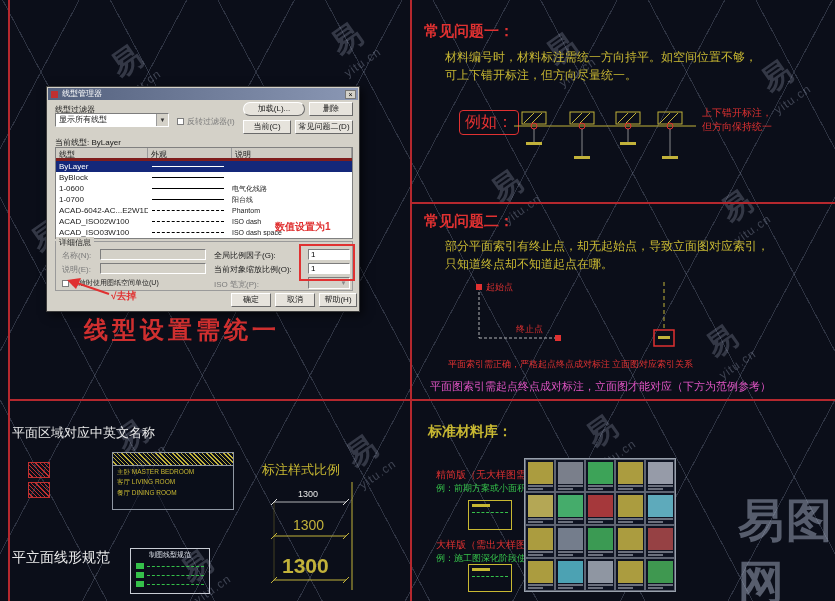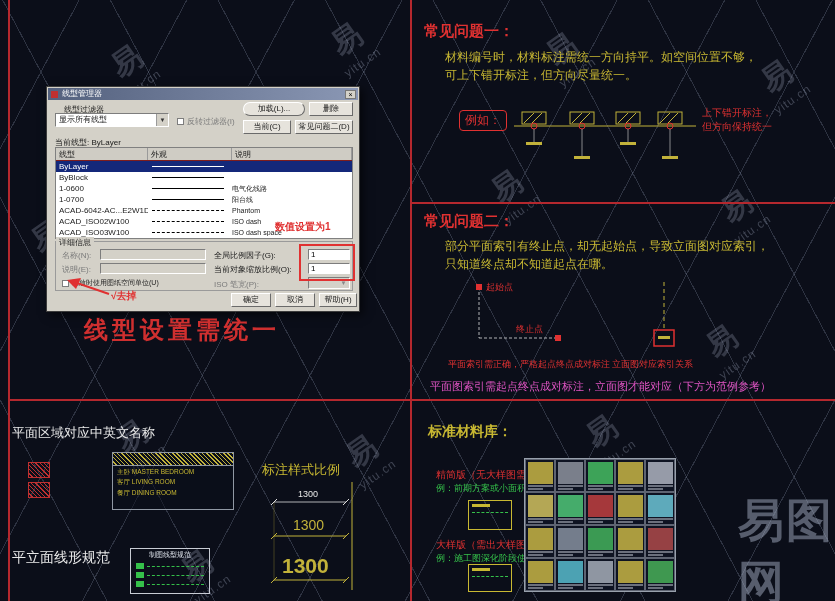--- a/index.html
+++ b/index.html
@@ -44,21 +44,21 @@
   .combo{position:absolute;background:#fff;border:1px solid;border-color:#7d7d7d #fff #fff #7d7d7d;
        height:14px;line-height:12px;padding-left:3px;white-space:nowrap;}
   .combo .arr{position:absolute;right:0;top:0;width:12px;height:12px;background:#d4d1c8;
        border-left:1px solid #9a9a9a;text-align:center;font-size:6px;line-height:12px;color:#333;}
   .chk{position:absolute;display:flex;align-items:center;gap:3px;white-space:nowrap;}
   .chk .box{width:7px;height:7px;background:#fff;border:1px solid #7d7d7d;}
   .btn{position:absolute;height:14px;line-height:12px;text-align:center;background:#e6e3dc;
        border:1px solid;border-color:#fff #6a6a6a #6a6a6a #fff;white-space:nowrap;overflow:hidden;}
   .lt-list{position:absolute;left:8px;top:60px;width:298px;height:92px;background:#fff;
        border:1px solid #808080;overflow:hidden;}
-  .lt-head{display:flex;height:13px;background:#cfccc4;border-bottom:1px solid #7f1d1d;}
+  .lt-head{display:flex;height:13px;background:#cfccc4;border-bottom:3px solid #7f1d1d;}
   .lt-head span{padding:1px 3px;border-right:1px solid #9a9a9a;}
   .c1{width:92px;}.c2{width:84px;}.c3{flex:1;}
   .lt-row{display:flex;height:11px;align-items:center;}
   .lt-row .lt-name{width:92px;padding-left:3px;white-space:nowrap;overflow:hidden;}
   .lt-row .lt-app{width:84px;display:flex;align-items:center;padding:0 4px;}
   .lt-row .lt-desc{flex:1;font-size:7px;white-space:nowrap;overflow:hidden;}
   .line{width:72px;border-top:1px solid #000;}
   .line.dashed{border-top-style:dashed;}
   .lt-row.sel{background:#14287a;color:#fff;}
   .lt-row.sel .line{border-color:#fff;}
@@ -80,21 +80,21 @@
   .ann-uncheck{position:absolute;left:64px;top:202px;color:var(--annotation_red,#e03131);
        font-size:10px;font-weight:bold;z-index:3;}
 
   .headline{position:absolute;left:84px;top:314px;z-index:2;font-size:24px;font-weight:bold;
        letter-spacing:4px;color:#cf2f2f;font-family:"DejaVu Serif","Liberation Serif",serif;}
 
   
   .q-title{font-size:15px;font-weight:bold;color:var(--annotation_red,#e03131);}
   .q-text{font-size:12px;color:var(--note_yellow,#c8b832);white-space:nowrap;}
   .ex-tag{border:1px solid var(--annotation_red,#e03131);border-radius:4px;padding:1px 5px;
-       color:var(--annotation_red,#e03131);font-size:12px;}
+       color:var(--annotation_red,#e03131);font-size:16px;}
   .ex-note{font-size:10px;color:var(--annotation_red,#e03131);line-height:14px;white-space:nowrap;}
   .cap-red{font-size:9px;color:var(--annotation_red,#e03131);white-space:nowrap;}
   .note-magenta{font-size:11px;color:var(--note_magenta,#e255c5);white-space:nowrap;}
 
   
   .wh-title{color:#e8e8e8;font-size:13px;white-space:nowrap;}
   .red-hatch{width:22px;height:16px;border:1px solid #c03030;
        background:repeating-linear-gradient(45deg,transparent 0 2px,#c03030 2px 3px);}
   .area-panel{width:122px;height:58px;border:1px solid #9098a4;background:rgba(10,14,26,.5);}
   .panel-hatch{height:13px;border-bottom:1px solid #9098a4;
@@ -185,21 +185,21 @@
 <div class="divider dv-horz"></div>
 <div class="divider dv-sub"></div>
 
 <div class="dlg">
   <div class="dlg-title">
     <span class="dlg-ico"></span>
     <span>线型管理器</span>
     <span class="dlg-close">×</span>
   </div>
 
-  <div class="dlbl" style="left:8px;top:17px;margin-left:9px;">线型过滤器</div>
+  <div class="dlbl" style="left:8px;top:17px;">线型过滤器</div>
   <div class="combo" style="left:8px;top:26px;width:114px;">
     <span>显示所有线型</span>
     <span class="arr">▼</span>
   </div>
   <div class="chk" style="left:130px;top:29px;">
     <span class="box"></span>
     <span class="gray">反转过滤器(I)</span>
   </div>
   <div class="btn" style="left:196px;top:15px;width:62px;border-radius:7px;">加载(L)...</div>
   <div class="btn" style="left:262px;top:15px;width:44px;">删除</div>

